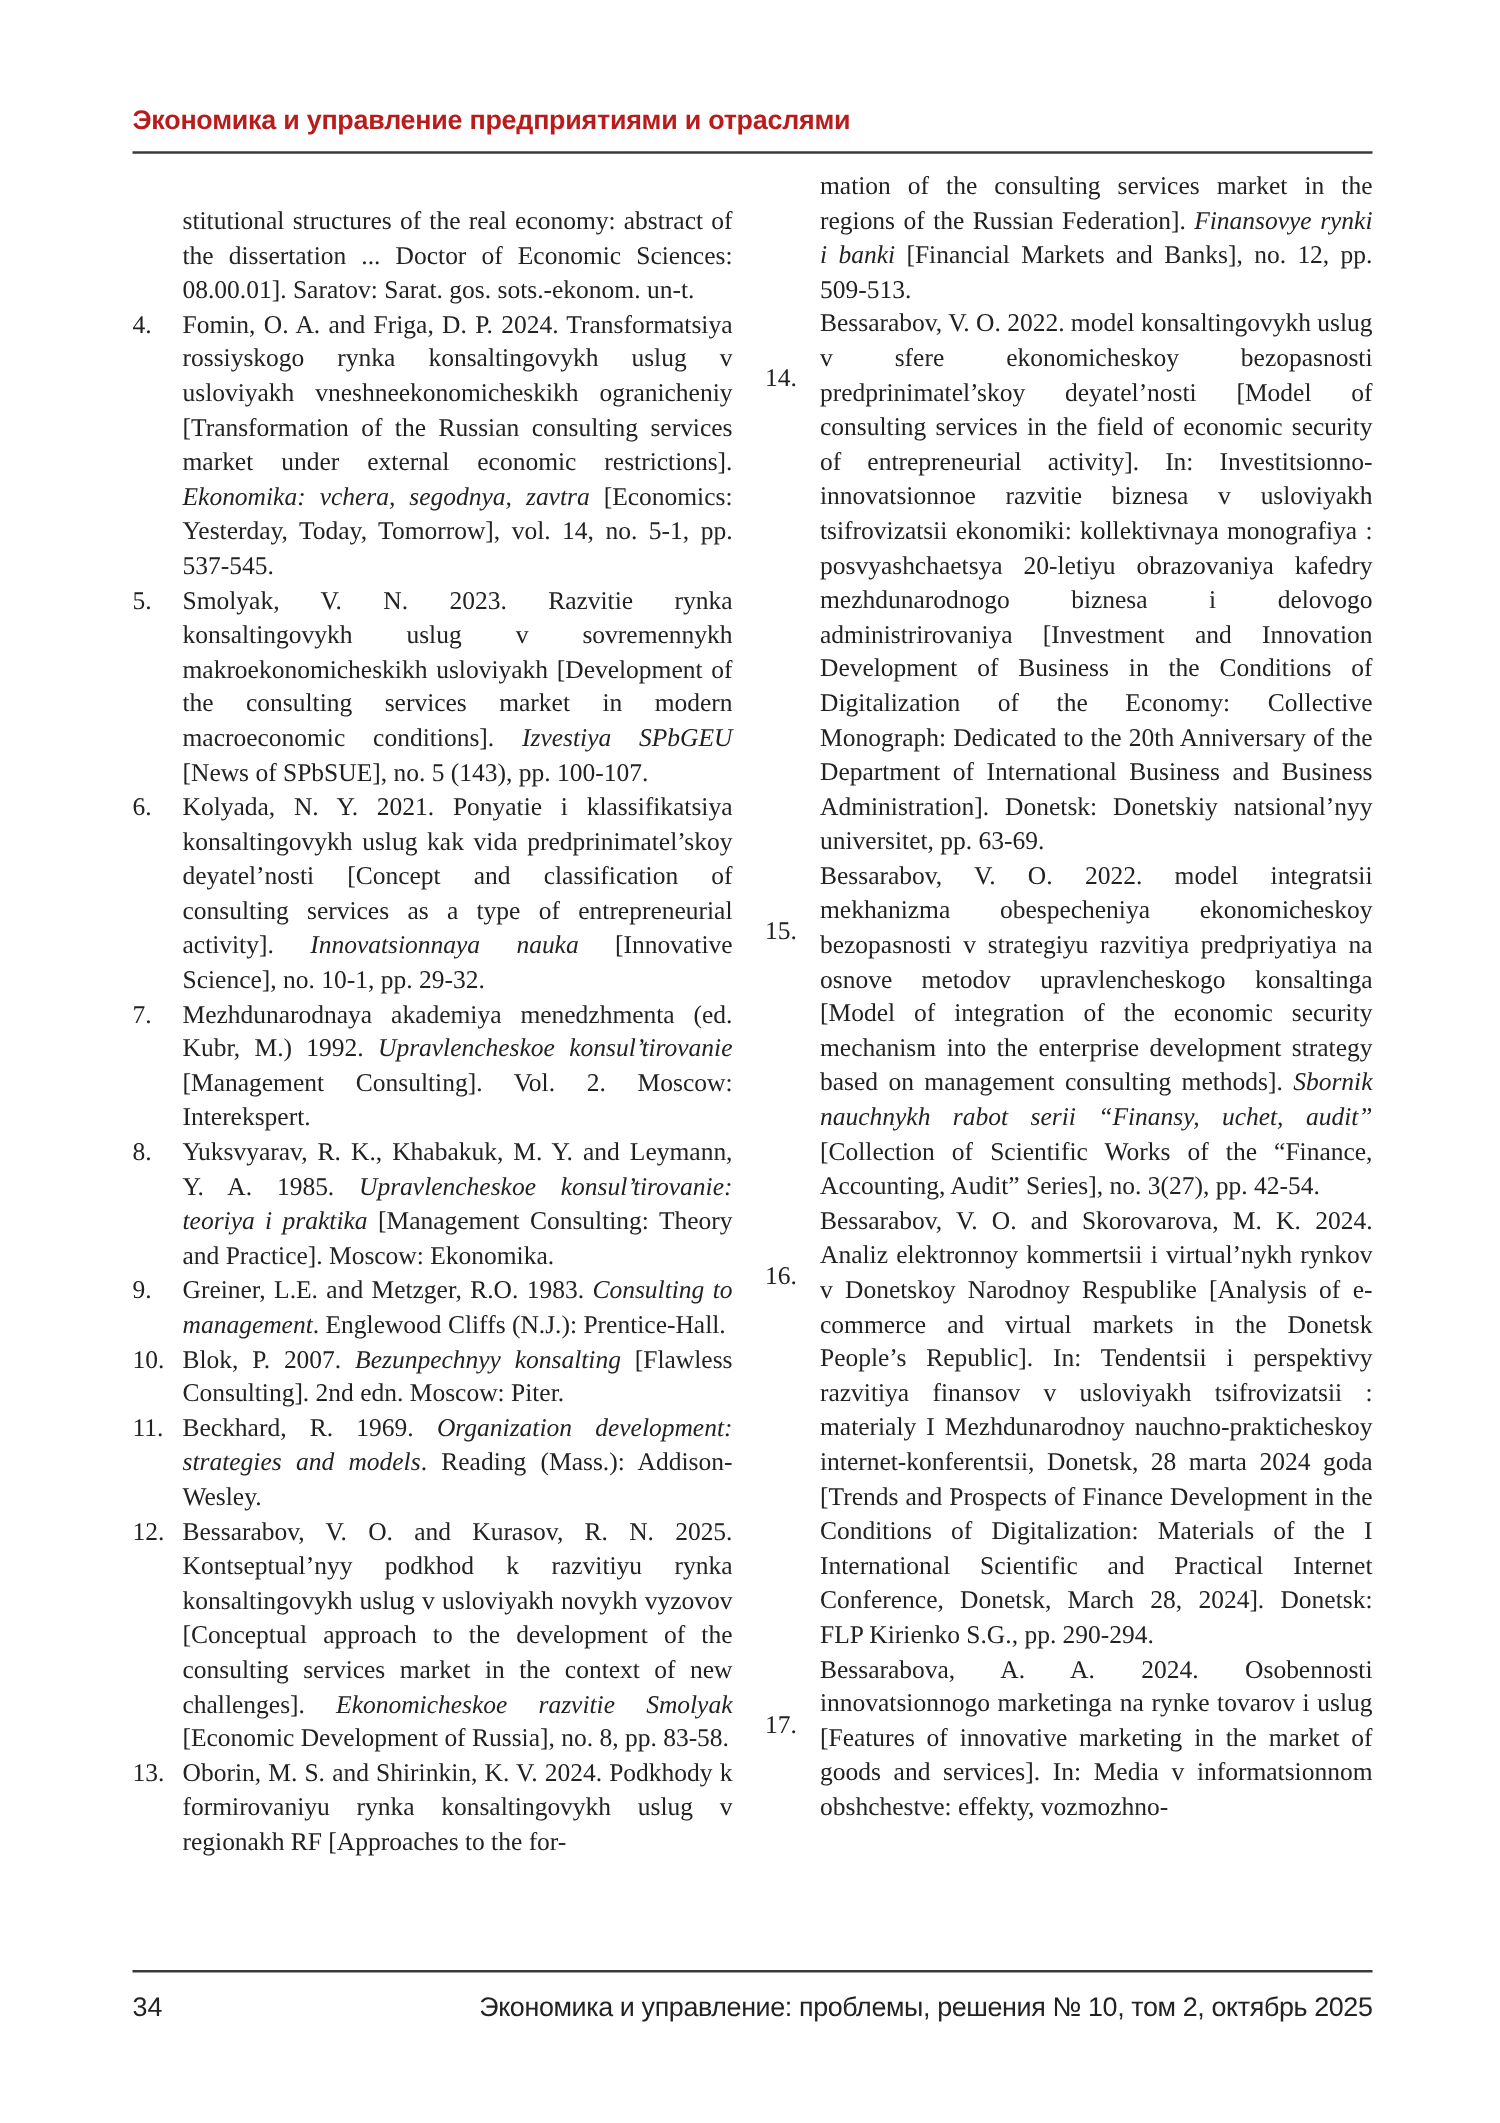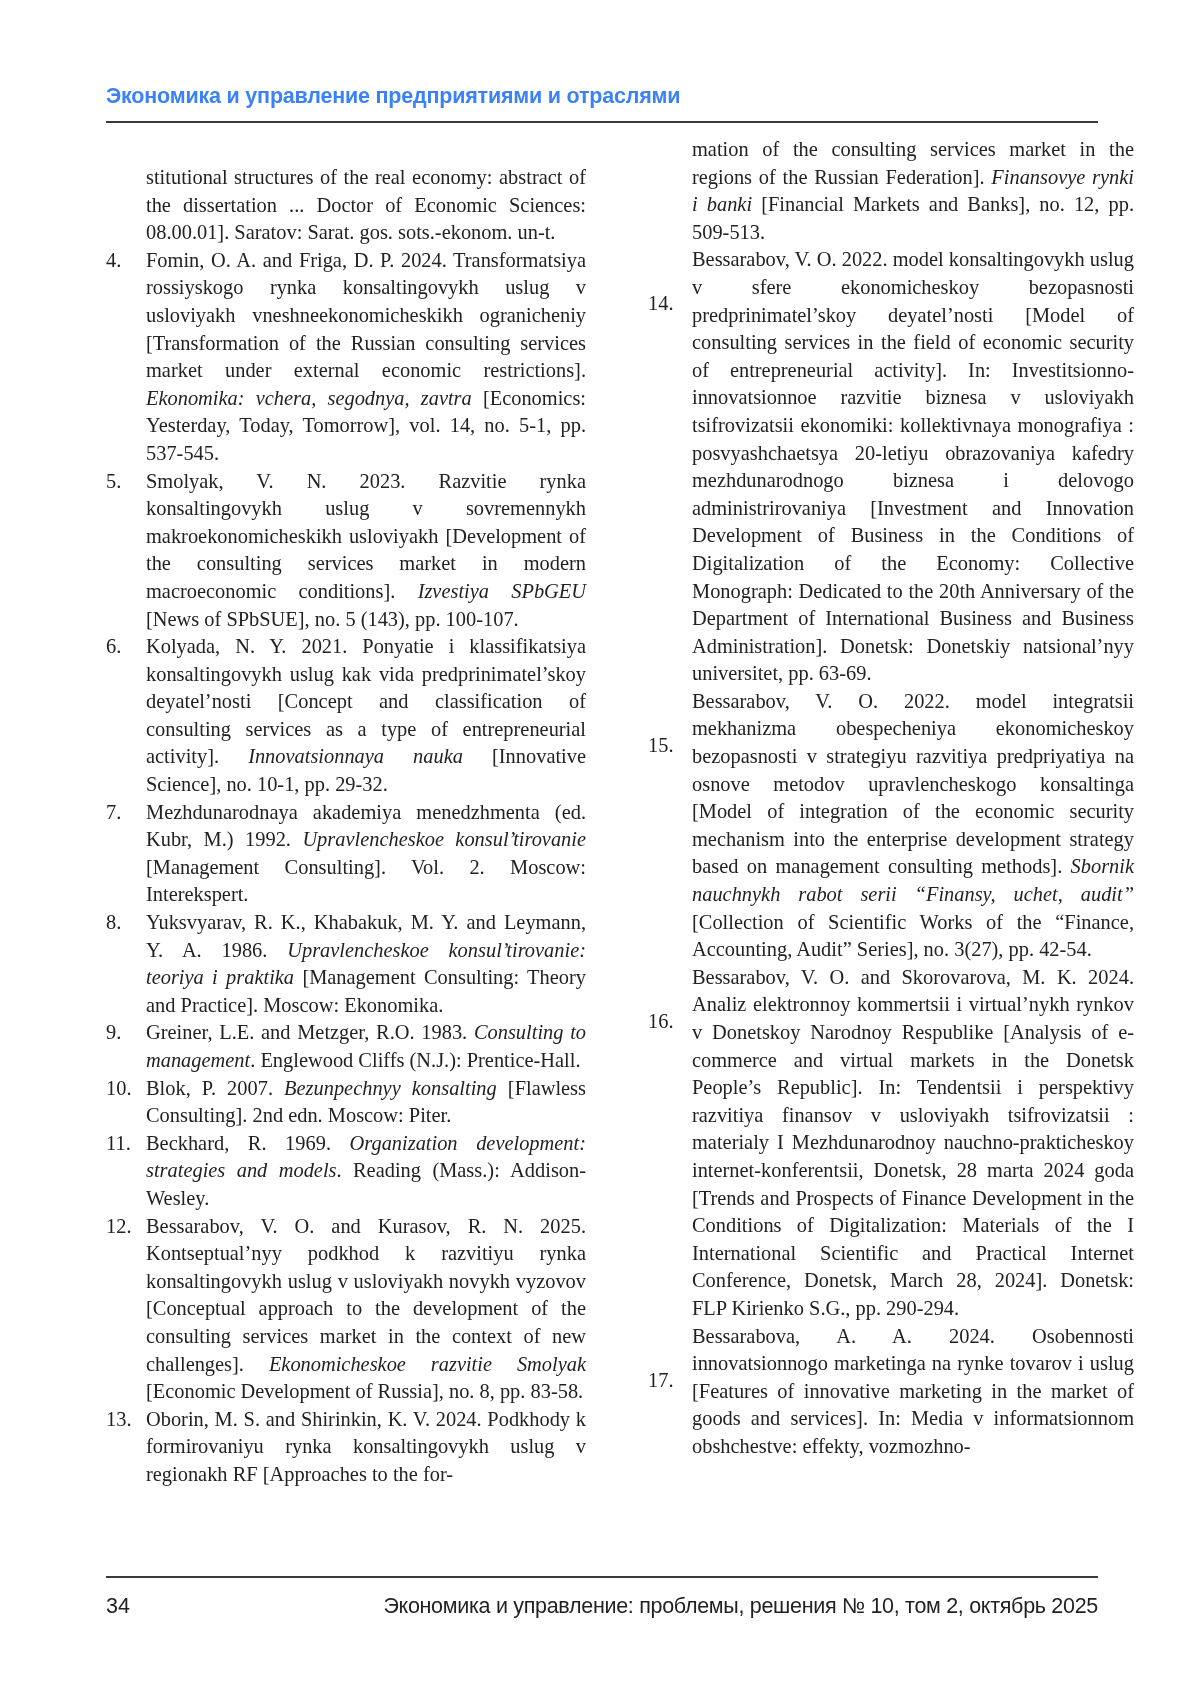--- a/index.html
+++ b/index.html
@@ -1,31 +1,31 @@
 <!DOCTYPE html>
 <html><head>
 <meta charset="utf-8">
 <style>
   html, body { margin: 0; padding: 0; background: #ffffff; }
   body { width: 1200px; height: 1698px; position: relative; overflow: hidden; color: #1e1e1e; }
   .header-title {
     position: absolute; left: 106px; top: 84px;
     font-family: "Liberation Sans", sans-serif; font-weight: bold; font-size: 21.5px;
-    letter-spacing: -0.2px; color: #3b82f6;
+    letter-spacing: -0.2px; color: #b91c1c;
   }
   .rule { position: absolute; left: 106px; width: 992px; height: 2px; background: #3a3a3a; }
   .rule.top { top: 121px; }
   .rule.bottom { top: 1576px; }
   .col {
     position: absolute; top: 136px;
     font-family: "Liberation Serif", serif; font-size: 20.4px; line-height: 27.6px;
     text-align: justify; color: #222;
   }
   .col.left { left: 106px; width: 480px; margin-top: 28px; }
-  .col.right { left: 652px; width: 482px; }
+  .col.right { left: 616px; width: 482px; }
   .ref { position: relative; padding-left: 40px; }
   .ref .num { position: absolute; left: 0; top: 0; }
   .col.right .ref .num { left: -4px; margin-top: 44px; }
   .ref .body { display: block; hyphens: manual; }
   .ref .body i { font-style: italic; }
   .footer {
     position: absolute; top: 1594px; left: 106px; width: 992px;
     font-family: "Liberation Sans", sans-serif; font-size: 21.5px; color: #222;
   }
   .footer .page-num { position: absolute; left: 0; top: 0; text-align: center; }
@@ -53,21 +53,21 @@
     <div class="ref">
       <span class="num">6.</span>
       <span class="body"><span>Kolyada, N. Y. 2021. Ponyatie i klassifikatsiya konsaltingovykh uslug kak vida predprinimatel’skoy deyatel’nosti [Concept and classification of consulting services as a type of entrepreneurial activity]. </span><i>Innovatsionnaya nauka</i><span> [Innovative Science], no. 10-1, pp. 29-32.</span></span>
     </div>
     <div class="ref">
       <span class="num">7.</span>
       <span class="body"><span>Mezhdunarodnaya akademiya menedzhmenta (ed. Kubr, M.) 1992. </span><i>Upravlencheskoe konsul’tirovanie</i><span> [Management Consulting]. Vol. 2. Moscow: Interekspert.</span></span>
     </div>
     <div class="ref">
       <span class="num">8.</span>
-      <span class="body"><span>Yuksvyarav, R. K., Khabakuk, M. Y. and Leymann, Y. A. 1986. </span><i>Upravlencheskoe konsul’tirovanie: teoriya i praktika</i><span> [Management Consulting: Theory and Practice]. Moscow: Ekonomika.</span></span>
+      <span class="body"><span>Yuksvyarav, R. K., Khabakuk, M. Y. and Leymann, Y. A. 1985. </span><i>Upravlencheskoe konsul’tirovanie: teoriya i praktika</i><span> [Management Consulting: Theory and Practice]. Moscow: Ekonomika.</span></span>
     </div>
     <div class="ref">
       <span class="num">9.</span>
       <span class="body"><span>Greiner, L.E. and Metzger, R.O. 1983. </span><i>Consulting to management</i><span>. Englewood Cliffs (N.J.): Prentice-Hall.</span></span>
     </div>
     <div class="ref">
       <span class="num">10.</span>
       <span class="body"><span>Blok, P. 2007. </span><i>Bezunpechnyy konsalting</i><span> [Flawless Consulting]. 2nd edn. Moscow: Piter.</span></span>
     </div>
     <div class="ref">

